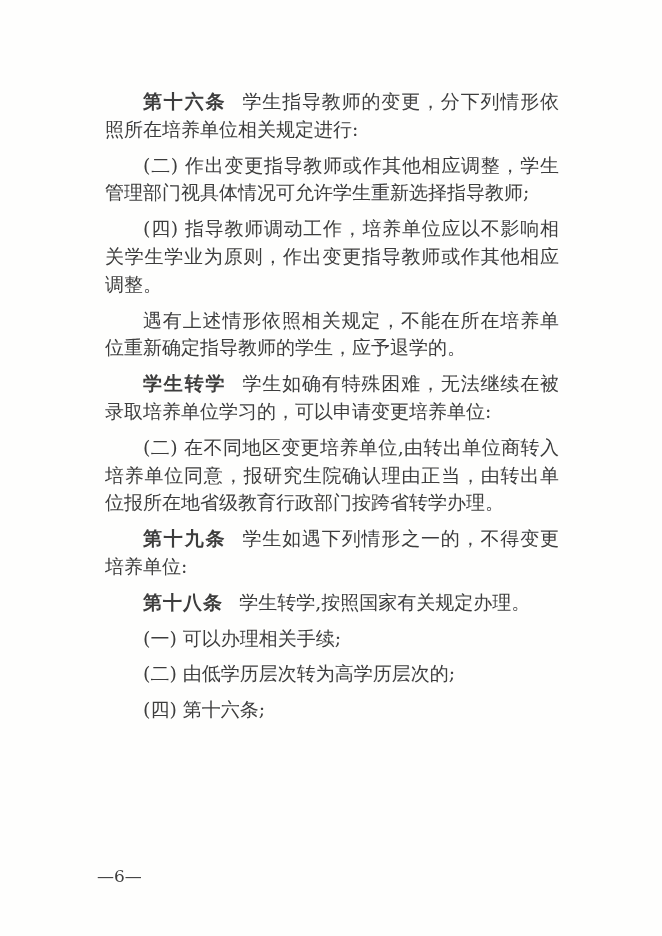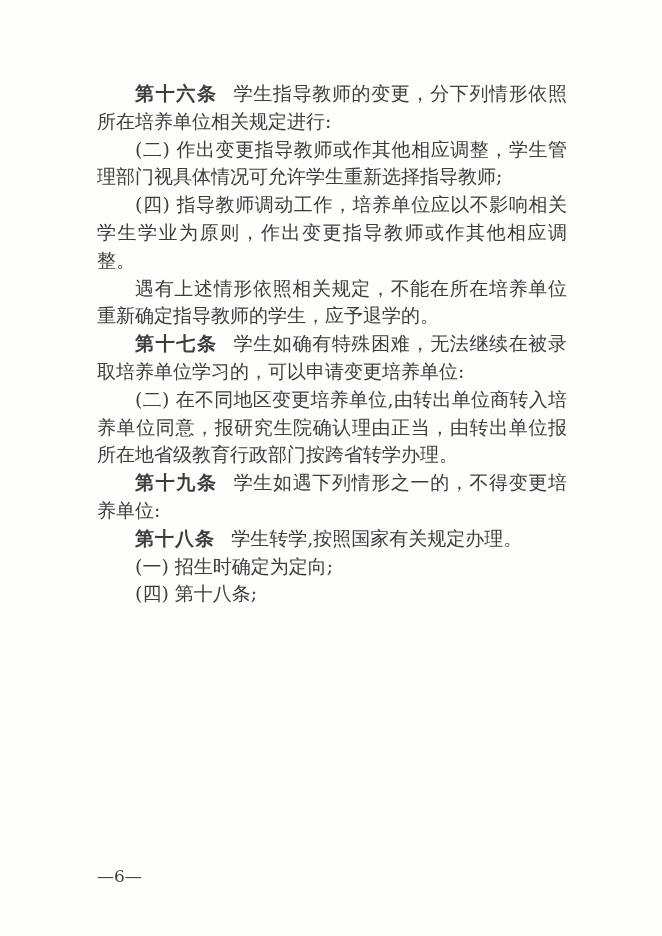--- a/index.html
+++ b/index.html
@@ -18,21 +18,21 @@
     box-sizing: border-box;
     overflow: hidden;
   }
   .content {
     position: absolute;
     top: 80px;
     left: 97px;
     width: 470px;
   }
   .content p {
-    margin: 0;
+    margin: 8px;
     padding: 0;
     font-size: 19px;
     line-height: 27.8px;
     text-indent: 2em;
     text-align: justify;
     word-break: break-all;
   }
   .content p b.term {
     font-weight: 700;
     margin-right: 0.85em;
@@ -55,31 +55,32 @@
     <p><b class="term">第十六条</b><span>学生指导教师的变更，分下列情形依照所在培养单位相关规定进行:</span></p>
 
 
     <p><span>(二) 作出变更指导教师或作其他相应调整，学生管理部门视具体情况可允许学生重新选择指导教师;</span></p>
 
 
     <p><span>(四) 指导教师调动工作，培养单位应以不影响相关学生学业为原则，作出变更指导教师或作其他相应调整。</span></p>
 
     <p><span>遇有上述情形依照相关规定，不能在所在培养单位重新确定指导教师的学生，应予退学的。</span></p>
 
-    <p><b class="term">第十七条</b><span>学生如确有特殊困难，无法继续在被录取培养单位学习的，可以申请变更培养单位:</span></p>
+    <p><b class="term">学生转学</b><span>学生如确有特殊困难，无法继续在被录取培养单位学习的，可以申请变更培养单位:</span></p>
 
 
     <p><span>(二) 在不同地区变更培养单位,由转出单位商转入培养单位同意，报研究生院确认理由正当，由转出单位报所在地省级教育行政部门按跨省转学办理。</span></p>
 
     <p><b class="term">第十九条</b><span>学生如遇下列情形之一的，不得变更培养单位:</span></p>
 
     <p><b class="term">第十八条</b><span>学生转学,按照国家有关规定办理。</span></p>
 
-    <p><span>(一) 招生时确定为定向;</span></p>
+    <p><span>(一) 可以办理相关手续;</span></p>
+
+    <p><span>(二) 由低学历层次转为高学历层次的;</span></p>
 
 
-
-    <p><span>(四) 第十八条;</span></p>
+    <p><span>(四) 第十六条;</span></p>
 
   </div>
 
   <div class="footer">—6—</div>
 </div>
 
 </body></html>

